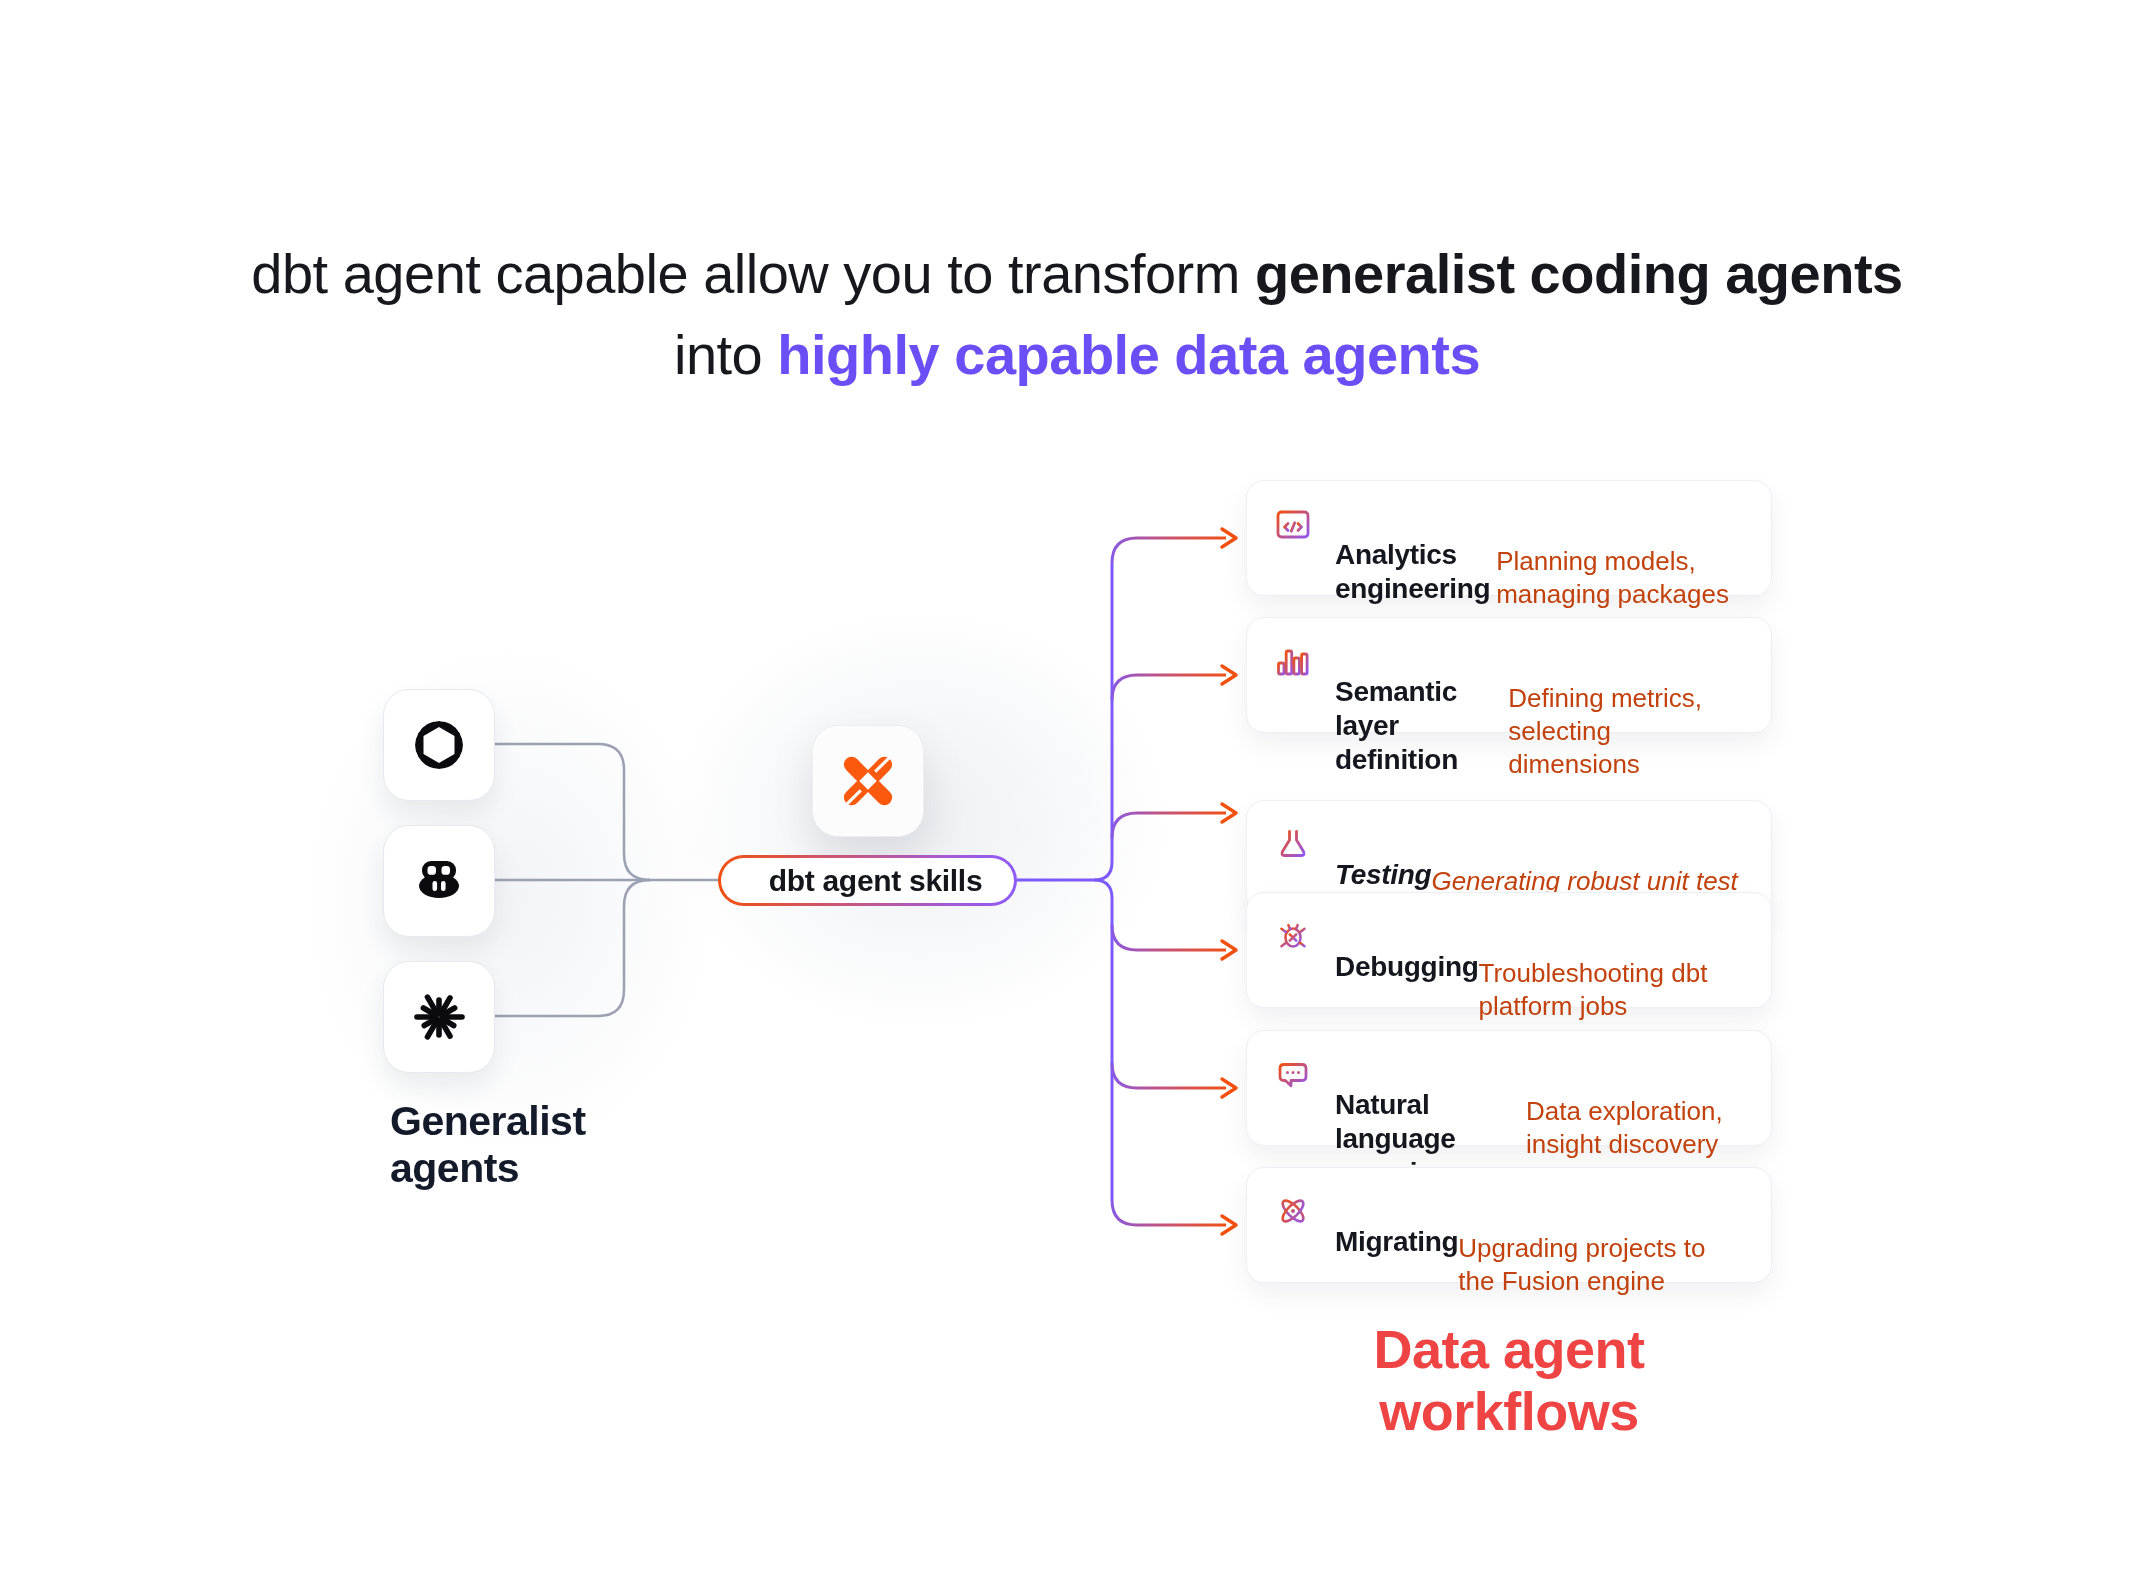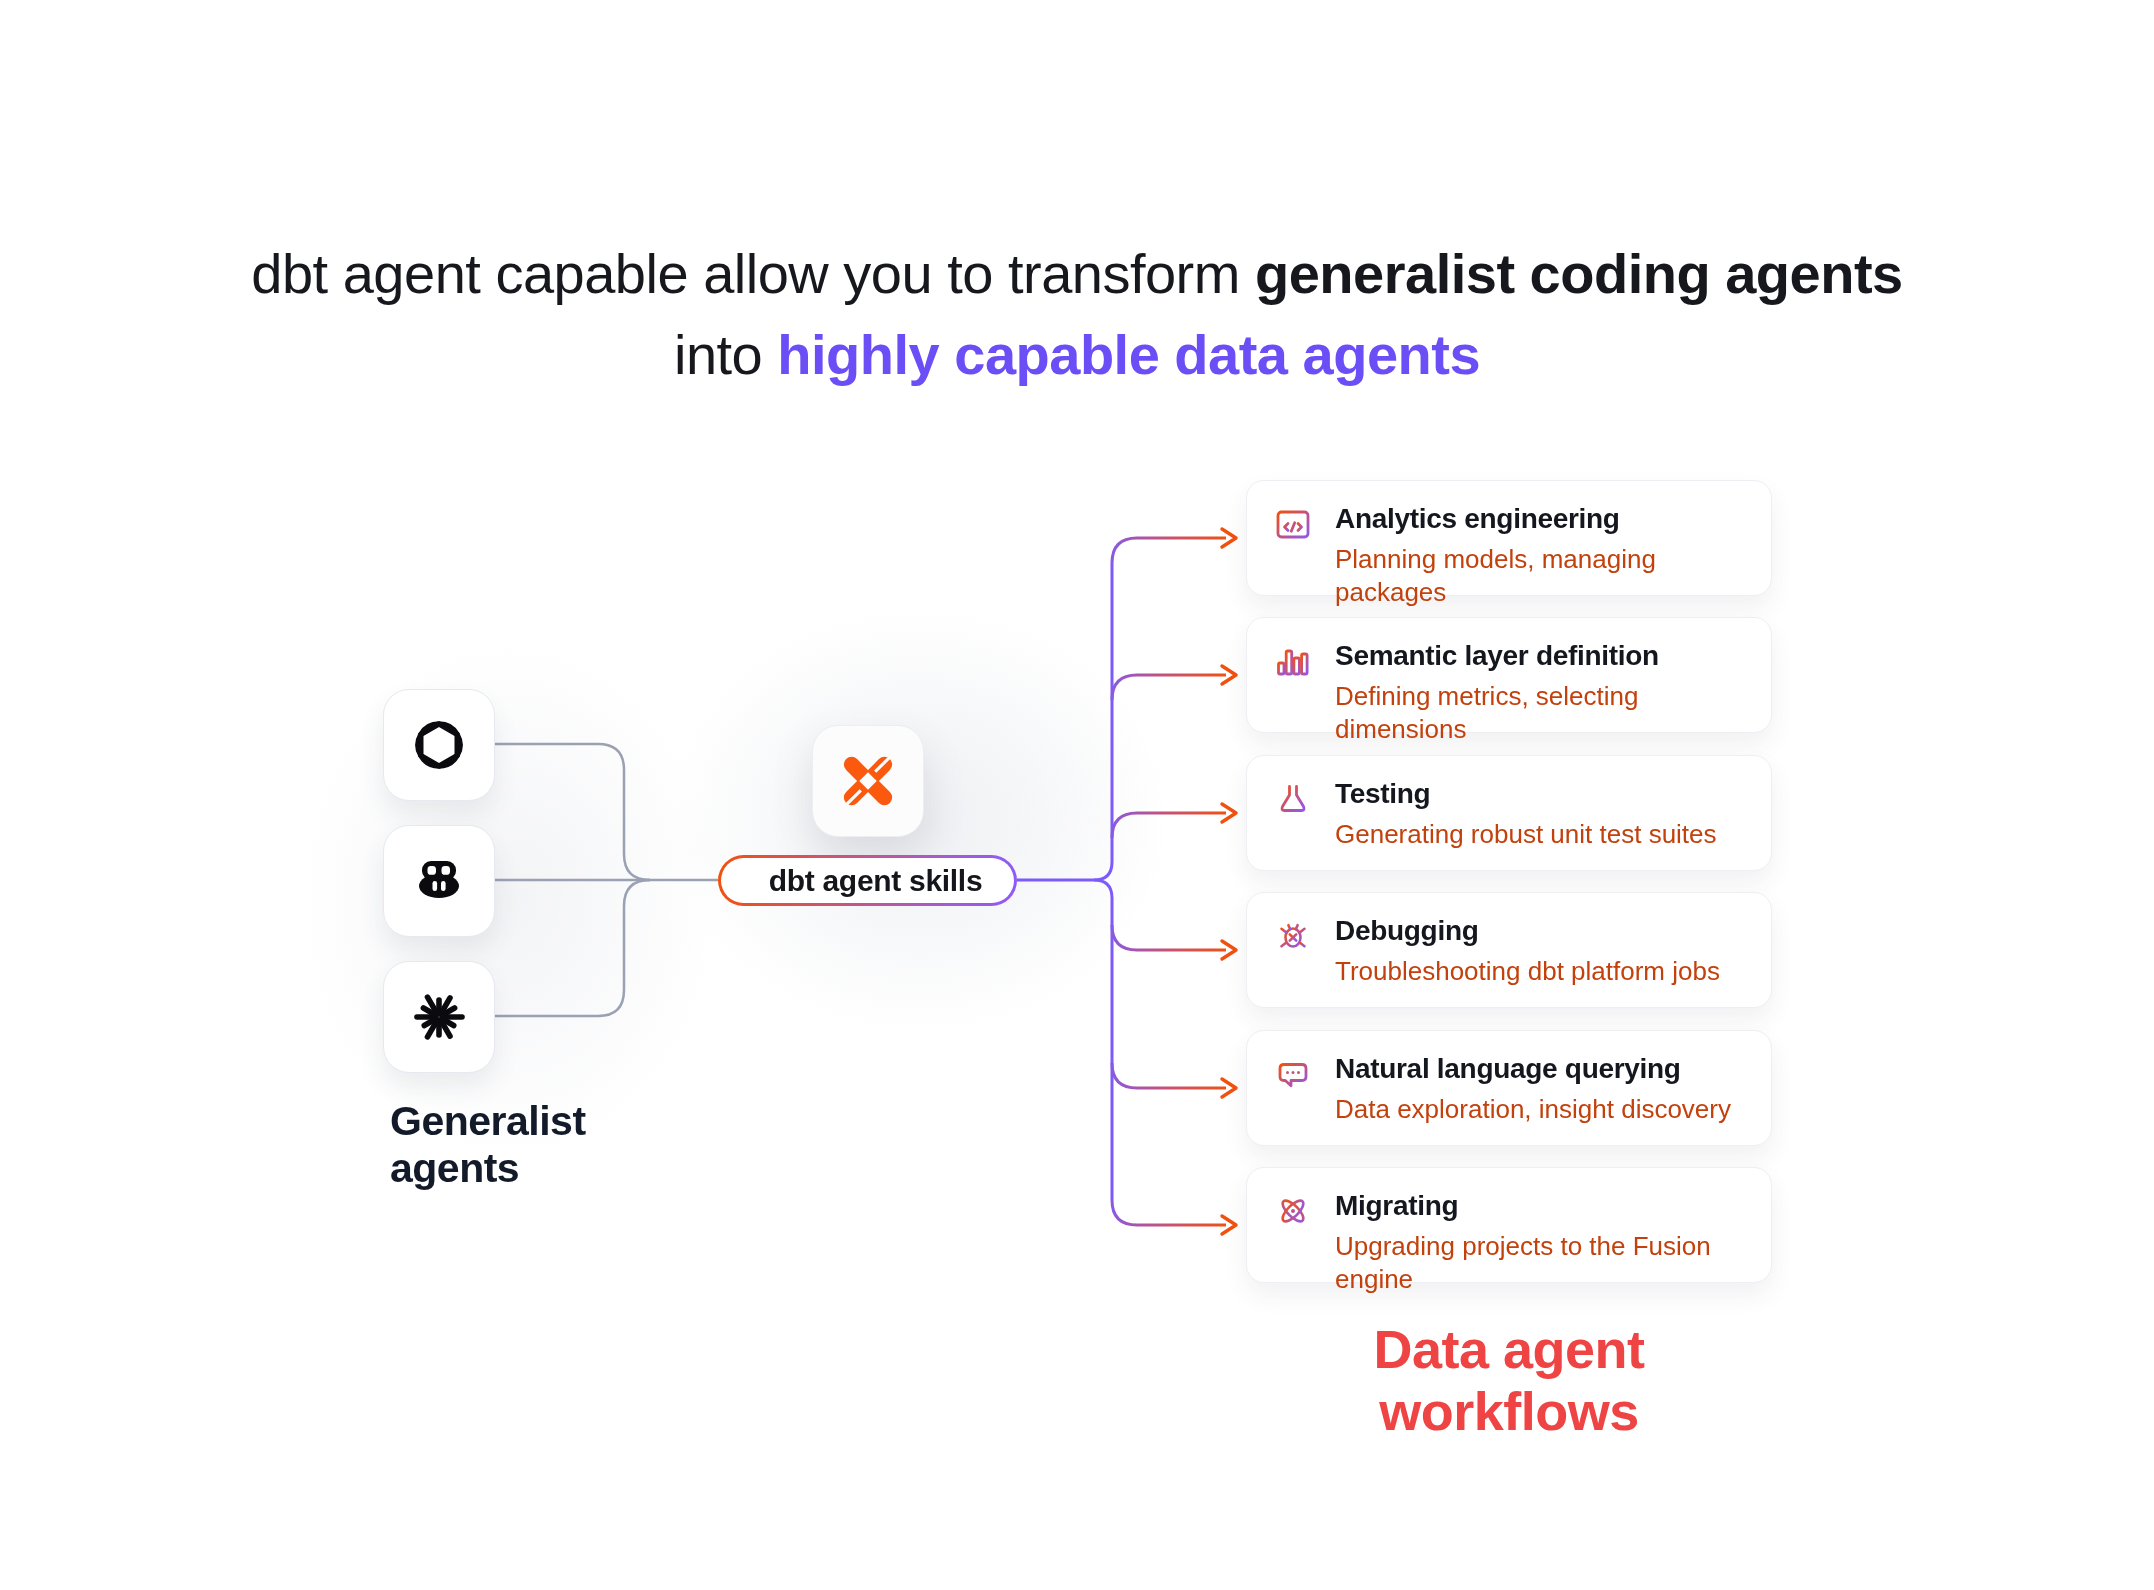--- a/index.html
+++ b/index.html
@@ -44,21 +44,21 @@
   .pill-inner{position:absolute;left:3px;top:3px;right:3px;bottom:3px;border-radius:24px;
     background:#ffffff;display:flex;align-items:center;justify-content:center;
     font-size:30px;font-weight:700;letter-spacing:-0.3px;color:#15161b;padding-left:16px;}
 
   
   .wf-card{position:absolute;left:1246px;width:526px;height:116px;border-radius:18px;
     background:#ffffff;border:1px solid #edeff3;
     box-shadow:0 12px 24px rgba(55,62,80,0.07);
     box-sizing:border-box;display:flex;align-items:flex-start;padding:21px 26px;}
   .wf-icon{width:40px;height:40px;margin-right:22px;flex:0 0 auto;margin-top:2px;}
-  .wf-text{display:flex;flex-direction:column;}
+  .wf-text{display:flex;flex-direction:row;margin-top:36px;}
   .wf-title{font-size:28px;font-weight:700;letter-spacing:-0.3px;color:#14171e;line-height:34px;}
   .wf-sub{font-size:26px;font-weight:400;color:#c2410c;line-height:33px;margin-top:7px;}
 
   .wf-label{position:absolute;left:1246px;top:1318px;width:526px;text-align:center;
     font-size:54px;font-weight:700;letter-spacing:-0.5px;color:#ef4444;}
 </style>
 </head>
 <body>
 
 <div class="canvas">
@@ -197,21 +197,21 @@
       <rect x="13.2" y="10" width="5.5" height="23" rx="1.5"></rect>
       <rect x="20.9" y="17" width="5.5" height="16" rx="1.5"></rect>
       <rect x="28.6" y="13" width="5.5" height="20" rx="1.5"></rect>
     </svg>
     <div class="wf-text">
       <div class="wf-title">Semantic layer definition</div>
       <div class="wf-sub">Defining metrics, selecting dimensions</div>
     </div>
   </div>
 
-  <div class="wf-card" style="top:755px;">
+  <div class="wf-card" style="top:800px;font-style:italic;">
     <svg class="wf-icon" viewBox="0 0 40 40" fill="none" stroke="url(#icograd)" stroke-width="2.8" stroke-linecap="round" stroke-linejoin="round">
       <path d="M16.5 7.5 V16 L9.5 27.5 Q7.8 31.5 11.5 31.5 H28.5 Q32.2 31.5 30.5 27.5 L23.5 16 V7.5"></path>
       <line x1="14" y1="7.5" x2="26" y2="7.5"></line>
     </svg>
     <div class="wf-text">
       <div class="wf-title">Testing</div>
       <div class="wf-sub">Generating robust unit test suites</div>
     </div>
   </div>
 

